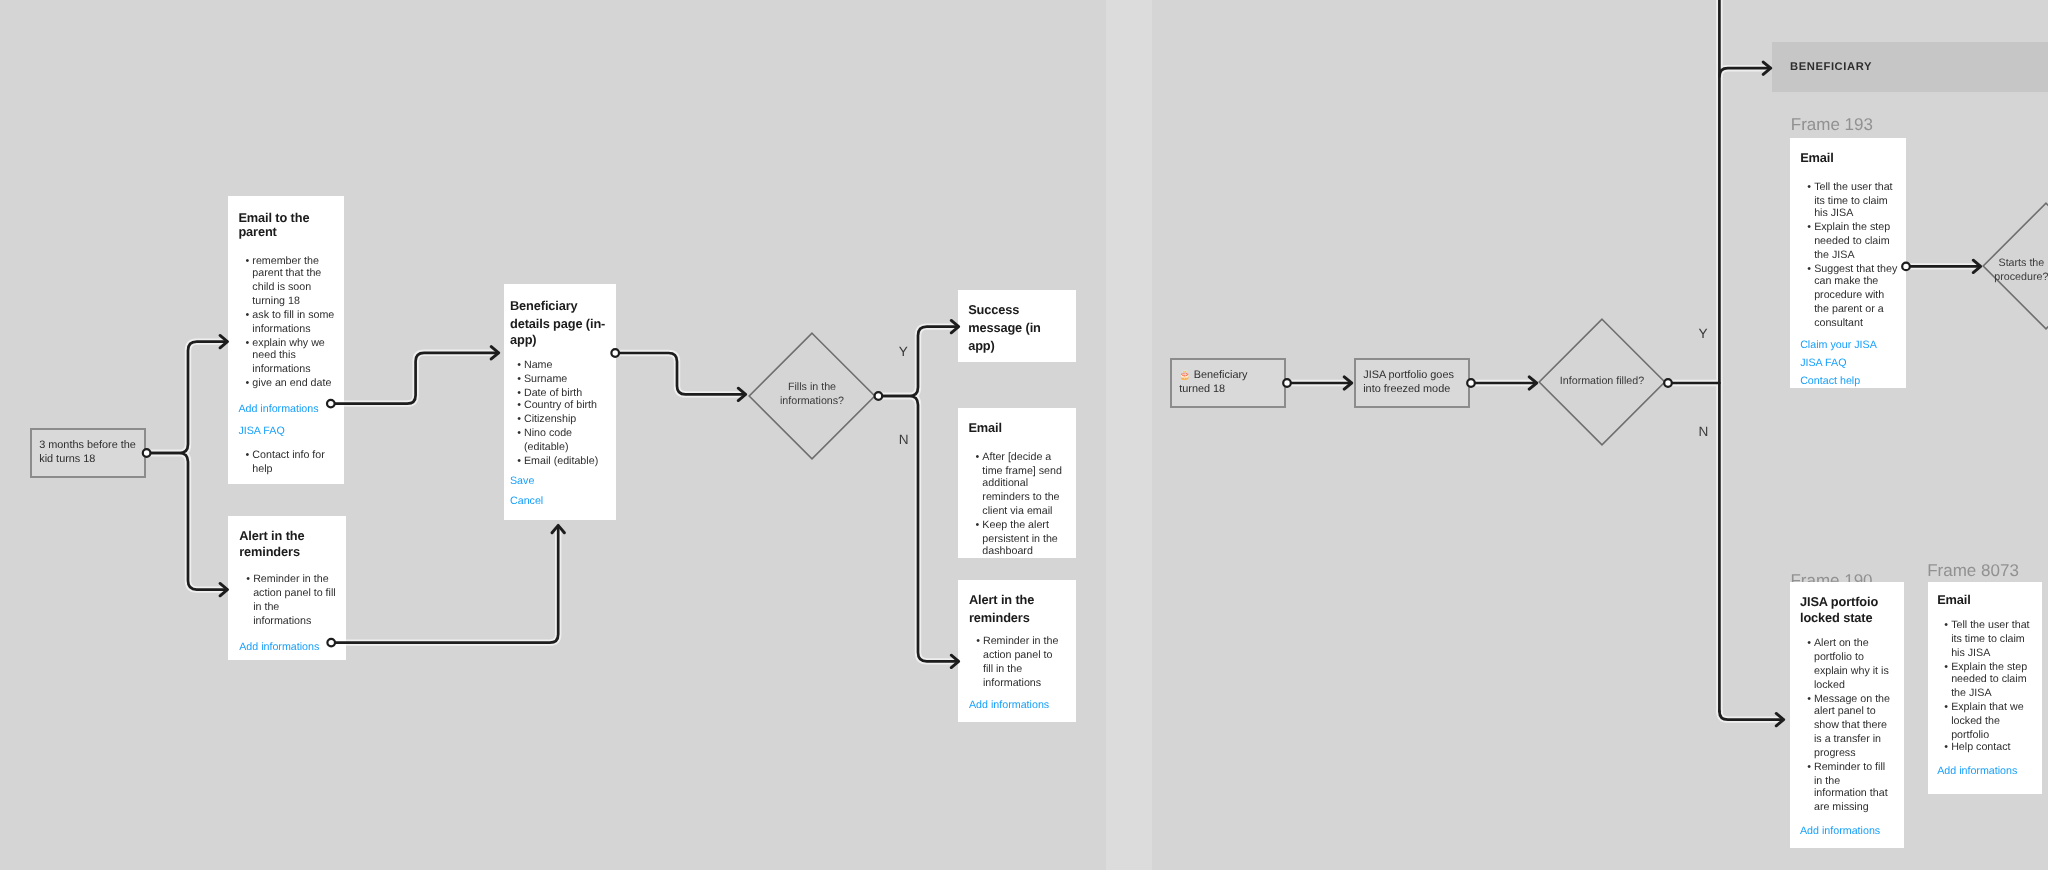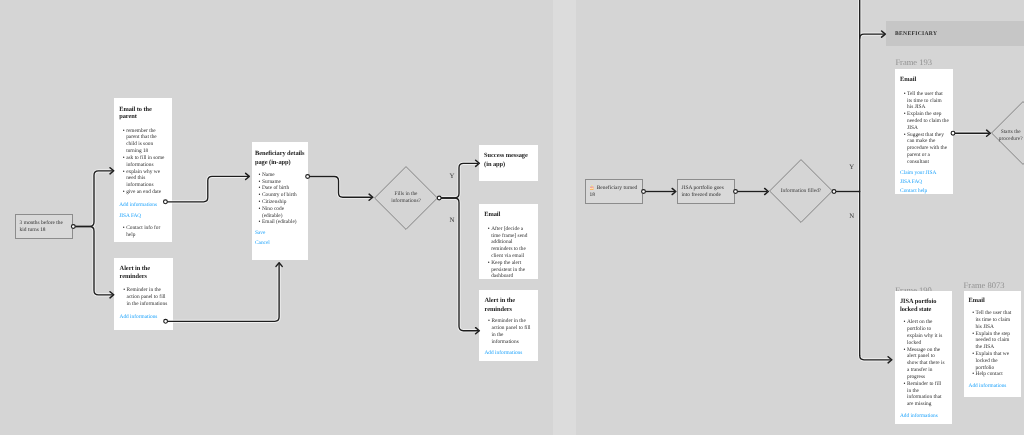--- a/index.html
+++ b/index.html
@@ -1,20 +1,20 @@
 <!DOCTYPE html>
 <html><head>
 <meta charset="utf-8">
 <title>Flow board</title>
 <style>
   html,body{margin:0;padding:0;}
   body{width:1024px;height:435px;overflow:hidden;background:#dcdcdc;
        font-family:"Liberation Sans",sans-serif;-webkit-font-smoothing:antialiased;text-rendering:geometricPrecision;}
   *{-webkit-font-smoothing:antialiased;}
-  #board{position:relative;width:1024px;height:319px;font-family:Liberation Serif, serif;}
+  #board{position:relative;width:1024px;height:319px;}
   .frame{position:absolute;background:#d5d5d5;}
   .card{position:absolute;background:#ffffff;box-sizing:border-box;}
   .ctitle{font-weight:bold;color:#1c1c1c;}
   .bullets{margin:0;padding:0;list-style:none;}
   .bullets li{position:relative;color:#2e2e2e;}
   .bullets li:before{content:"\2022";position:absolute;}
   .link{color:#18a0fb;}
   .procbox{position:absolute;box-sizing:border-box;border:1px solid #8c8c8c;background:#d9d9d9;color:#2e2e2e;
            font-size:5.45px;line-height:6.7px;padding:5.4px 3px 4px 3.6px;}
   .frlabel{position:absolute;color:#919191;font-size:8.5px;line-height:9.4px;}

